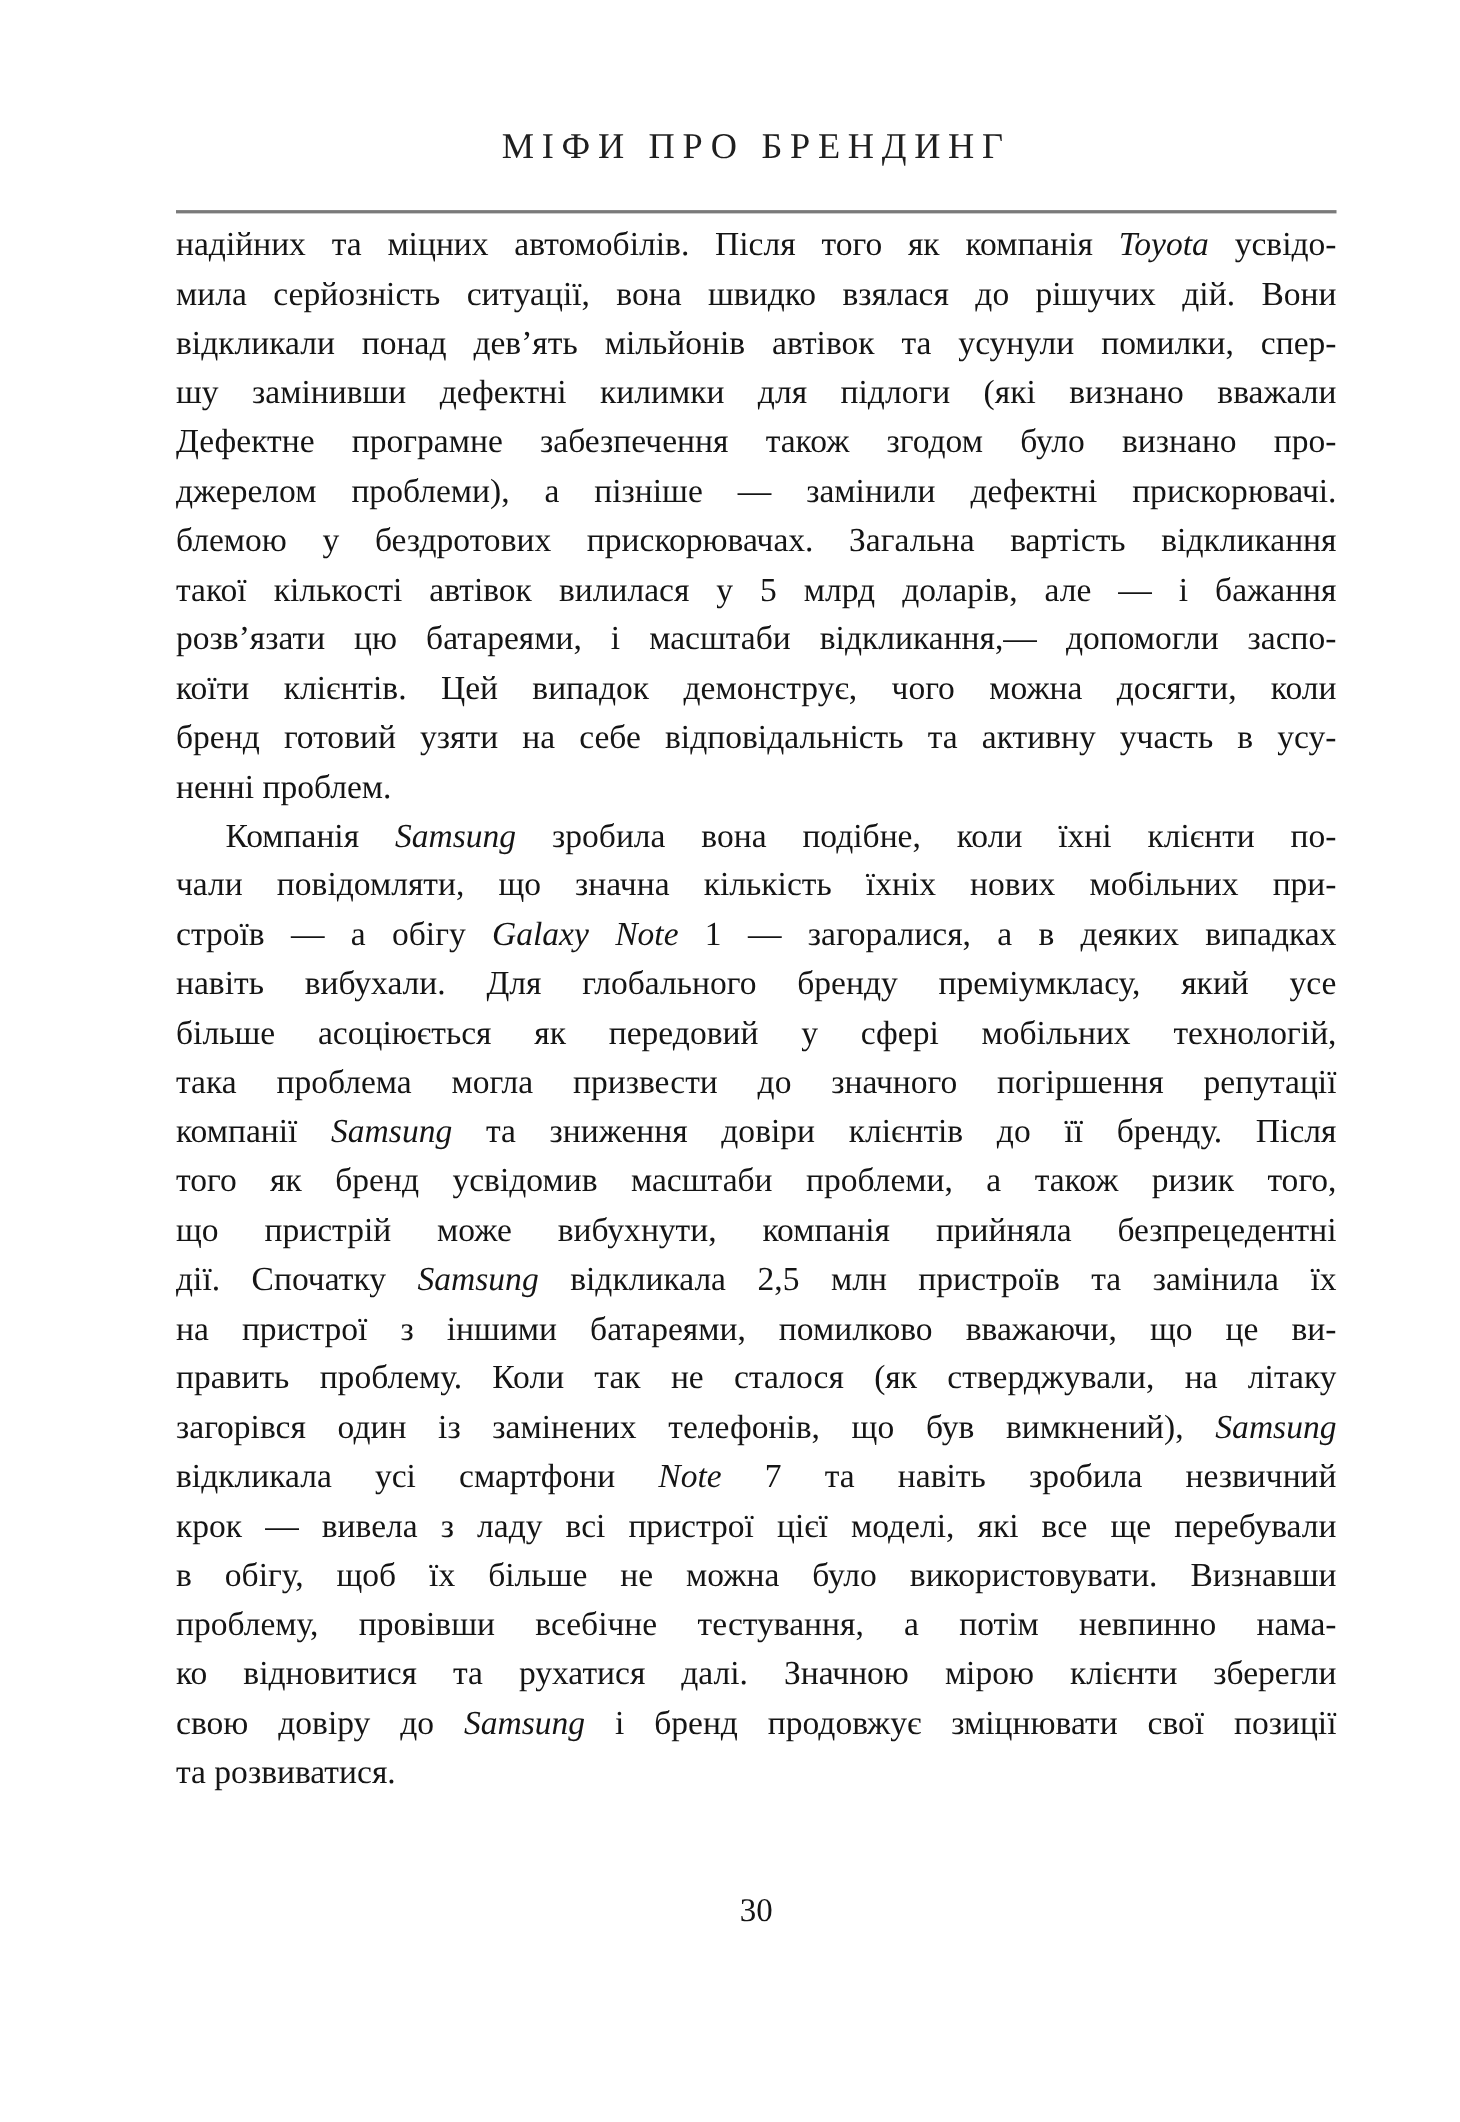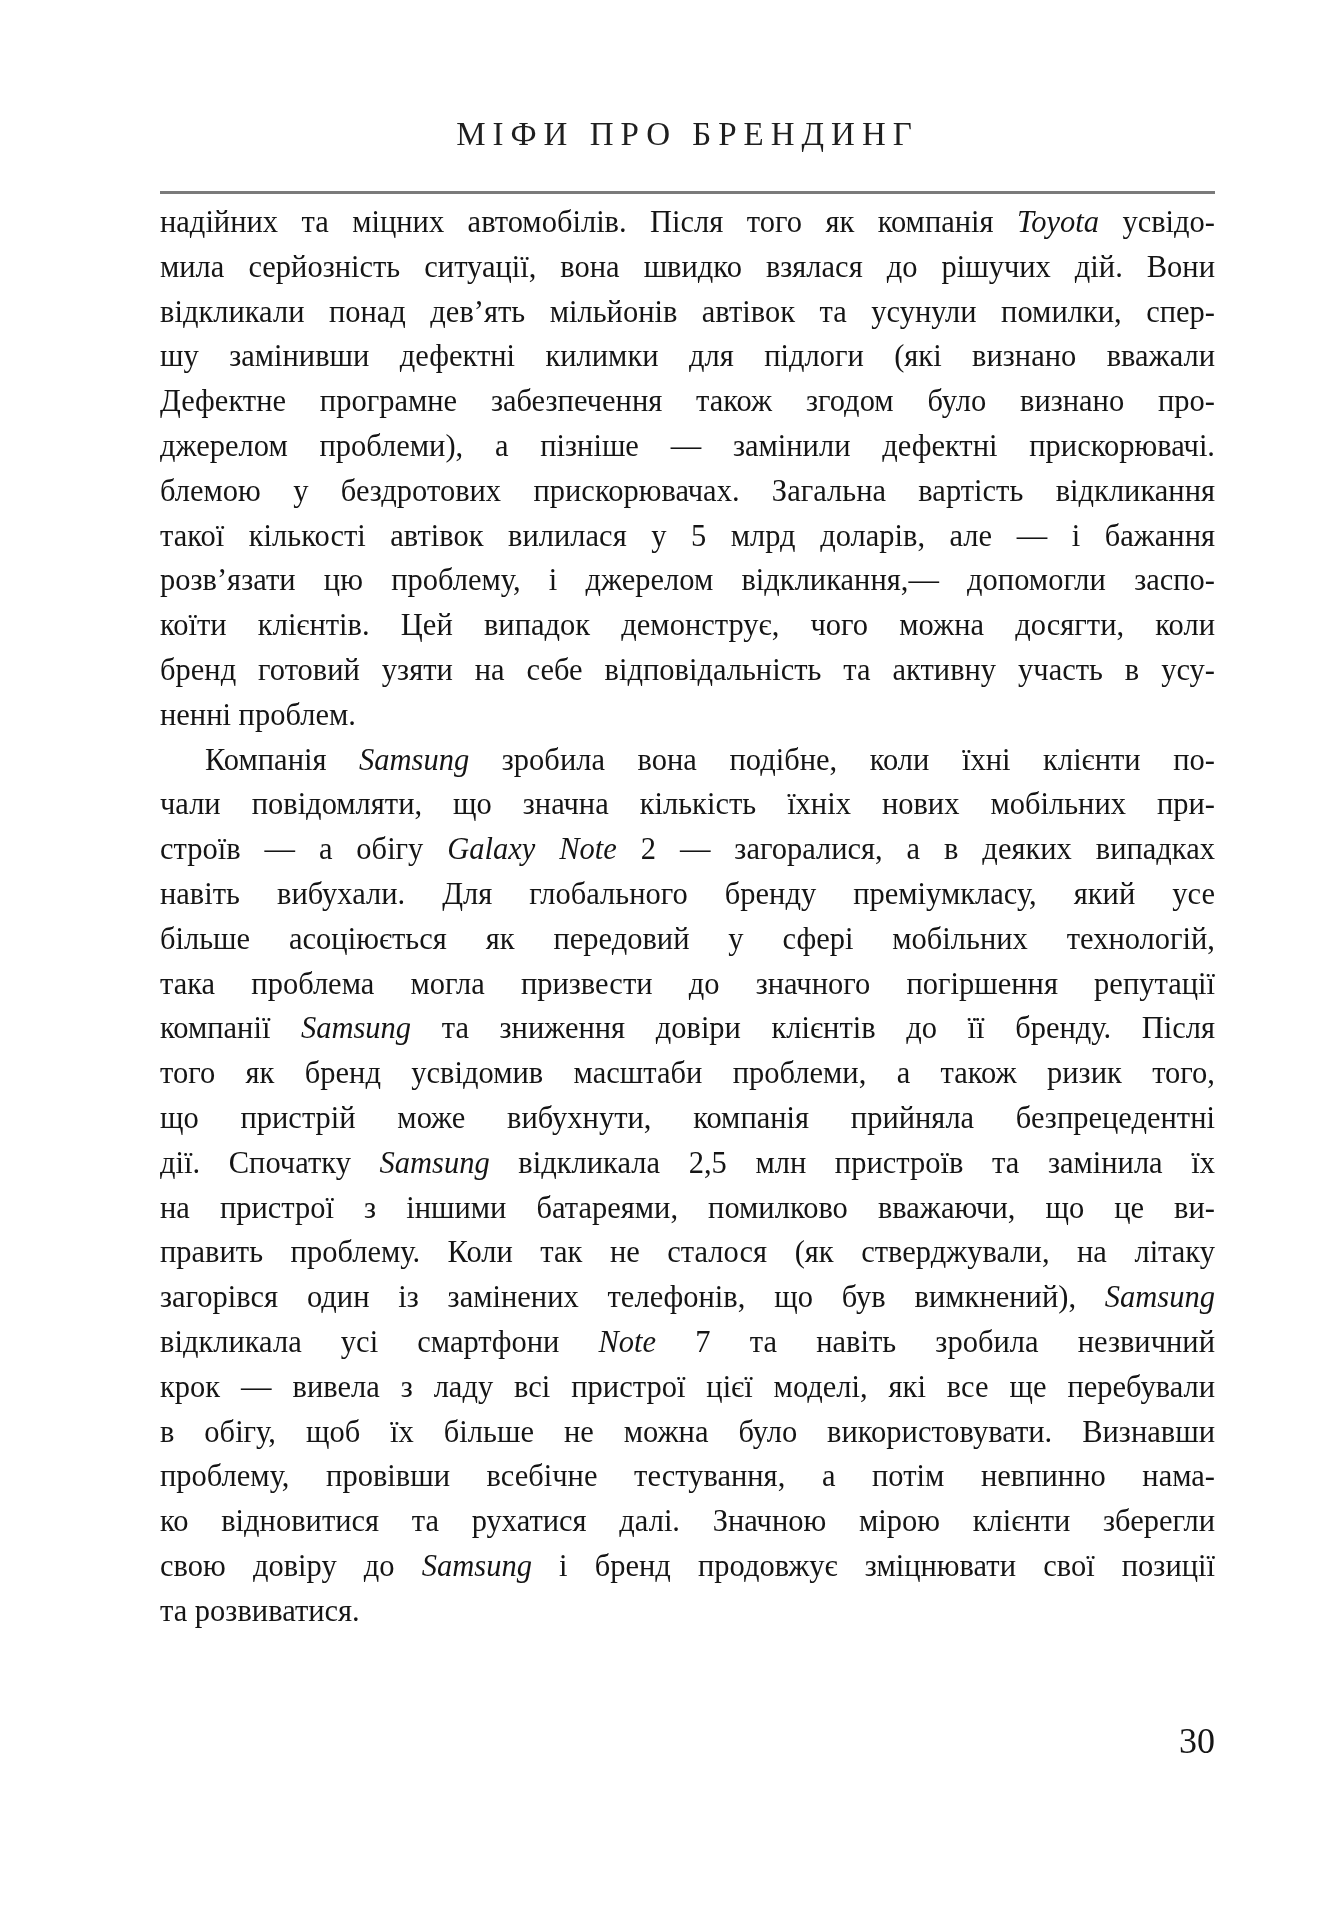--- a/index.html
+++ b/index.html
@@ -49,48 +49,48 @@
     text-align-last: left;
     -moz-text-align-last: left;
   }
   .line.indent {
     padding-left: 45px;
     width: calc(100% - 45px);
   }
   .line i { font-style: italic; }
   .pagenum {
     position: absolute; top: 1720px; left: 0; width: 100%;
-    text-align: right;
-    font-size: 36px;
+    text-align: center;
+    font-size: 30px;
     color: var(--text, #151515);
   }
 </style>
 </head>
 <body style="--bg: #ffffff; --text: #151515; --title: #1f1f1f; --rule: #7a7a7a;">
 
 <div class="page">
   <div class="content">
     <h1 class="title">МІФИ ПРО БРЕНДИНГ</h1>
     <div class="rule"></div>
     <div class="body">
         <div class="line"><span>надійних та міцних автомобілів. Після того як компанія </span><i>Toyota</i><span> усвідо-</span></div>
         <div class="line"><span>мила серйозність ситуації, вона швидко взялася до рішучих дій. Вони</span></div>
         <div class="line"><span>відкликали понад дев’ять мільйонів автівок та усунули помилки, спер-</span></div>
         <div class="line"><span>шу замінивши дефектні килимки для підлоги (які визнано вважали</span></div>
         <div class="line"><span>Дефектне програмне забезпечення також згодом було визнано про-</span></div>
         <div class="line"><span>джерелом проблеми), а пізніше — замінили дефектні прискорювачі.</span></div>
         <div class="line"><span>блемою у бездротових прискорювачах. Загальна вартість відкликання</span></div>
         <div class="line"><span>такої кількості автівок вилилася у 5 млрд доларів, але — і бажання</span></div>
-        <div class="line"><span>розв’язати цю проблему, і джерелом відкликання,— допомогли заспо-</span></div>
+        <div class="line"><span>розв’язати цю батареями, і масштаби відкликання,— допомогли заспо-</span></div>
         <div class="line"><span>коїти клієнтів. Цей випадок демонструє, чого можна досягти, коли</span></div>
         <div class="line"><span>бренд готовий узяти на себе відповідальність та активну участь в усу-</span></div>
         <div class="line para-end"><span>ненні проблем.</span></div>
         <div class="line indent"><span>Компанія </span><i>Samsung</i><span> зробила вона подібне, коли їхні клієнти по-</span></div>
         <div class="line"><span>чали повідомляти, що значна кількість їхніх нових мобільних при-</span></div>
-        <div class="line"><span>строїв — а обігу </span><i>Galaxy Note</i><span> 2 — загоралися, а в деяких випадках</span></div>
+        <div class="line"><span>строїв — а обігу </span><i>Galaxy Note</i><span> 1 — загоралися, а в деяких випадках</span></div>
         <div class="line"><span>навіть вибухали. Для глобального бренду преміумкласу, який усе</span></div>
         <div class="line"><span>більше асоціюється як передовий у сфері мобільних технологій,</span></div>
         <div class="line"><span>така проблема могла призвести до значного погіршення репутації</span></div>
         <div class="line"><span>компанії </span><i>Samsung</i><span> та зниження довіри клієнтів до її бренду. Після</span></div>
         <div class="line"><span>того як бренд усвідомив масштаби проблеми, а також ризик того,</span></div>
         <div class="line"><span>що пристрій може вибухнути, компанія прийняла безпрецедентні</span></div>
         <div class="line"><span>дії. Спочатку </span><i>Samsung</i><span> відкликала 2,5 млн пристроїв та замінила їх</span></div>
         <div class="line"><span>на пристрої з іншими батареями, помилково вважаючи, що це ви-</span></div>
         <div class="line"><span>править проблему. Коли так не сталося (як стверджували, на літаку</span></div>
         <div class="line"><span>загорівся один із замінених телефонів, що був вимкнений), </span><i>Samsung</i></div>

